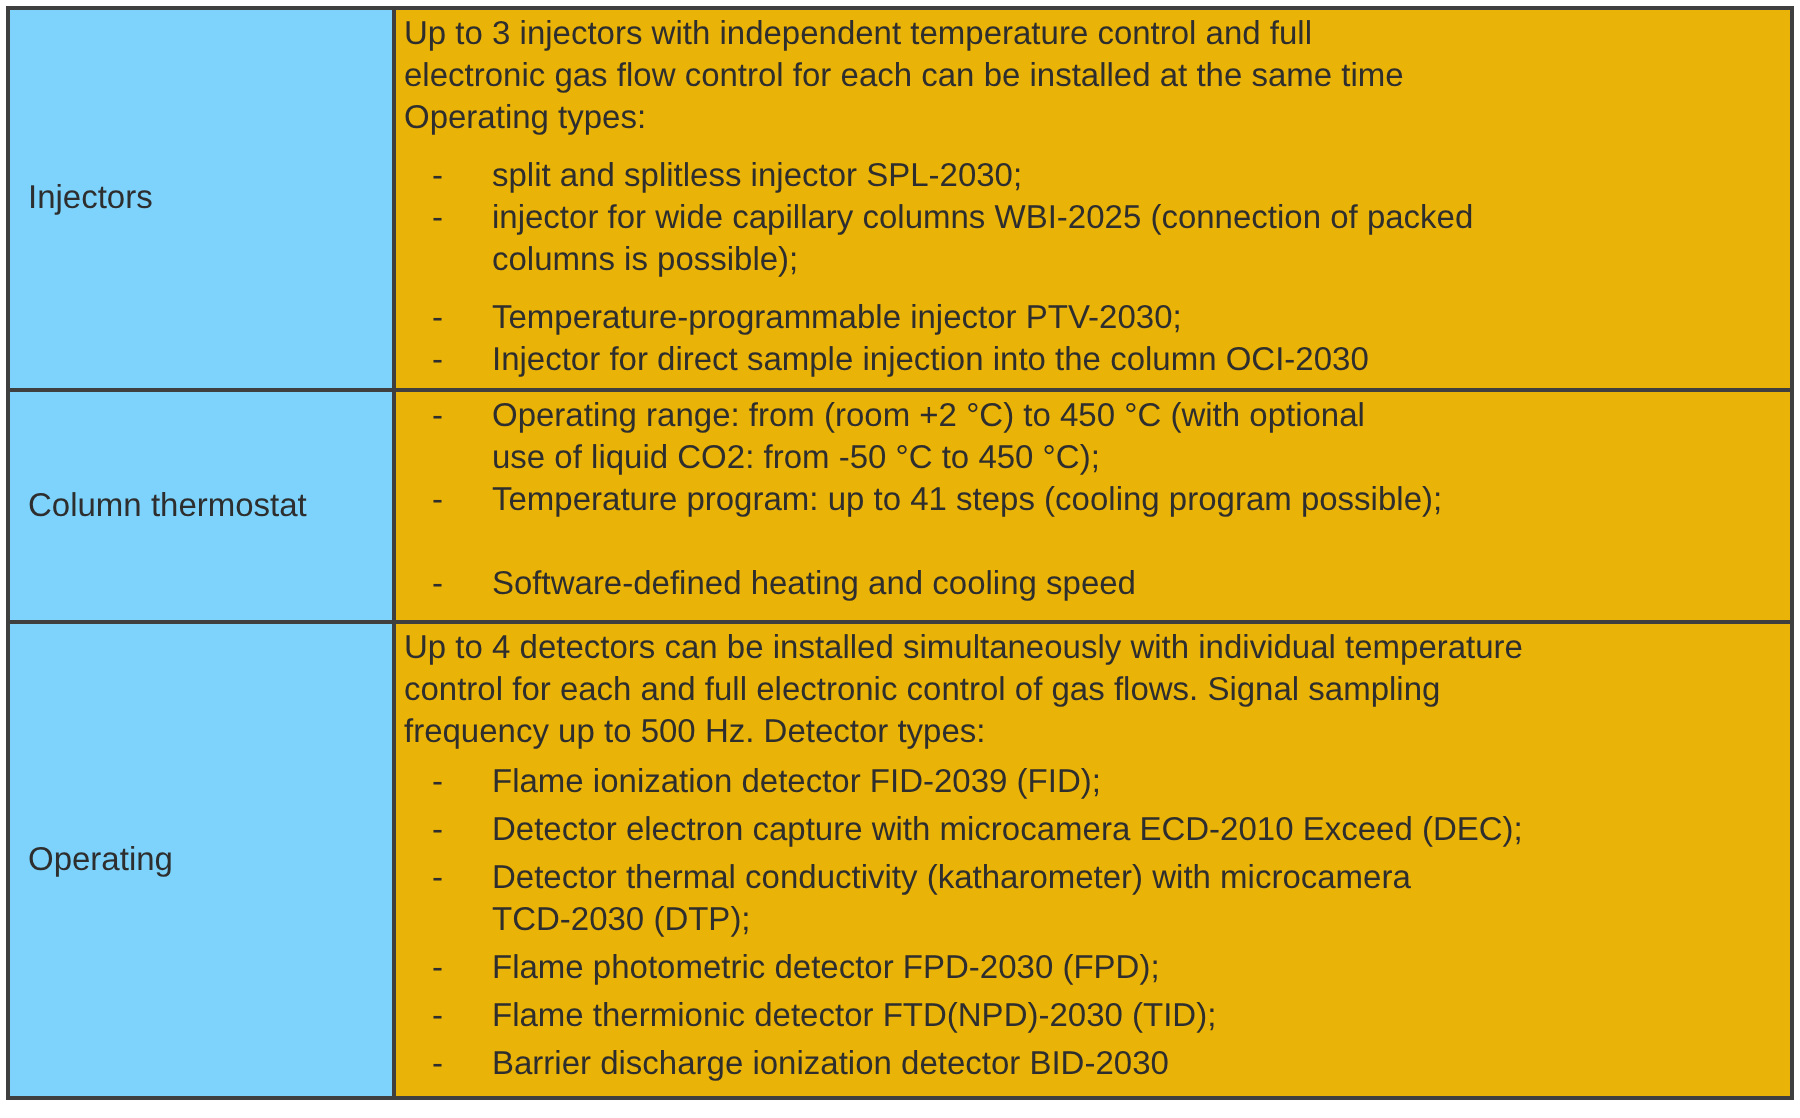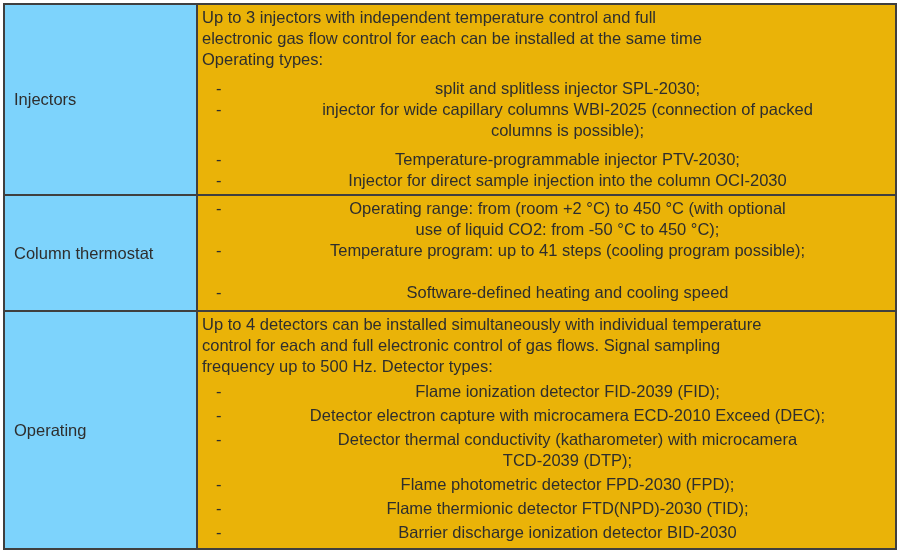--- a/index.html
+++ b/index.html
@@ -47,21 +47,20 @@
     margin: 0;
   }
   .li .dash {
     flex: none;
     width: 30px;
     margin-left: 14px;
   }
   .li .li-text {
     flex: 1;
     white-space: pre-line;
-    text-align: center;
   }
   .gap-sm { margin-top: 8px; }
   .gap-lg { margin-top: 21px; }
   tr:nth-child(3) .li { margin-top: 3px; }
   tr:nth-child(3) .li.first-after-para { margin-top: 4px; }
 </style>
 </head>
 <body>
 
 <table class="specs">
@@ -119,21 +118,21 @@
             <span class="dash">-</span>
             <span class="li-text">Flame ionization detector FID-2039 (FID);</span>
           </div>
           <div class="li">
             <span class="dash">-</span>
             <span class="li-text">Detector electron capture with microcamera ECD-2010 Exceed (DEC);</span>
           </div>
           <div class="li">
             <span class="dash">-</span>
             <span class="li-text">Detector thermal conductivity (katharometer) with microcamera
-TCD-2039 (DTP);</span>
+TCD-2030 (DTP);</span>
           </div>
           <div class="li">
             <span class="dash">-</span>
             <span class="li-text">Flame photometric detector FPD-2030 (FPD);</span>
           </div>
           <div class="li">
             <span class="dash">-</span>
             <span class="li-text">Flame thermionic detector FTD(NPD)-2030 (TID);</span>
           </div>
           <div class="li">

